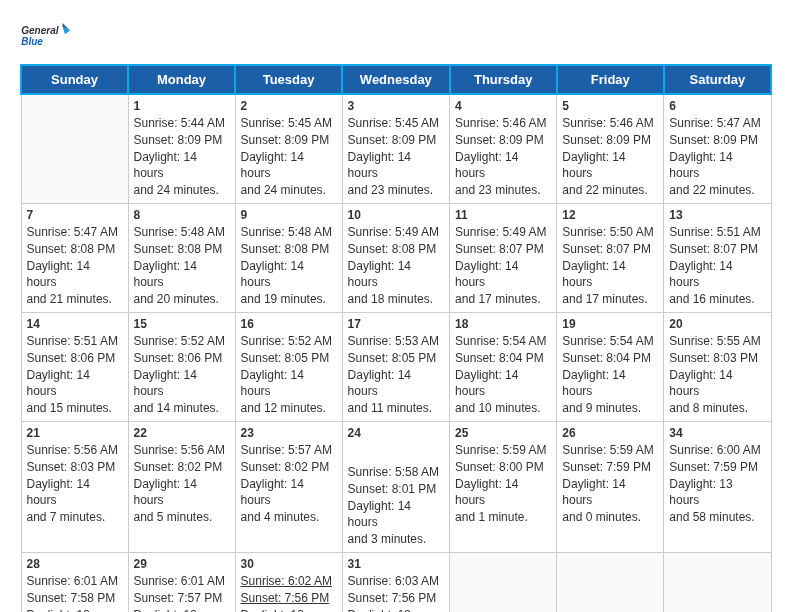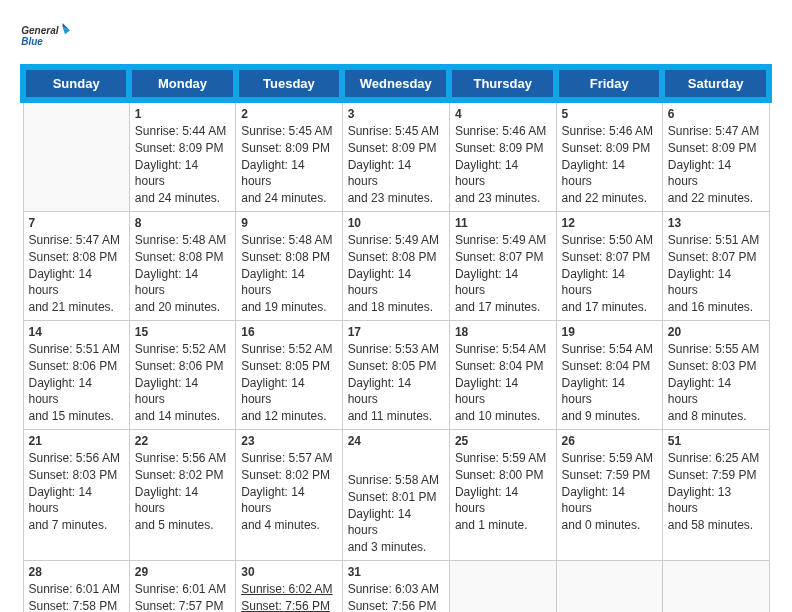--- a/index.html
+++ b/index.html
@@ -40,21 +40,21 @@
       border-collapse: collapse;
       border: 1px solid #ccc;
     }
     .calendar-table th {
       background-color: #1a5fa8;
       color: #fff;
       font-size: 13px;
       font-weight: bold;
       padding: 6px 4px;
       text-align: center;
-      border: 6px solid #0ea5e9;
+      border: 2px solid #0ea5e9;
     }
     .calendar-table td {
       vertical-align: top;
       padding: 4px 5px;
       border: 1px solid #ccc;
       width: 108px;
       min-height: 80px;
       font-size: 10.5px;
       color: #333;
       background: #fff;
@@ -290,22 +290,22 @@
 and 1 minute.</div>
         </td>
         <td>
           <span class="day-number">26</span>
           <div class="day-info" style="white-space: pre-line;">Sunrise: 5:59 AM
 Sunset: 7:59 PM
 Daylight: 14 hours
 and 0 minutes.</div>
         </td>
         <td>
-          <span class="day-number">51</span>
-          <div class="day-info" style="white-space: pre-line;">Sunrise: 6:25 AM
+          <span class="day-number">34</span>
+          <div class="day-info" style="white-space: pre-line;">Sunrise: 6:00 AM
 Sunset: 7:59 PM
 Daylight: 13 hours
 and 58 minutes.</div>
         </td>
       </tr>
       <tr>
         <td>
           <span class="day-number">28</span>
           <div class="day-info" style="white-space: pre-line;">Sunrise: 6:01 AM
 Sunset: 7:58 PM

